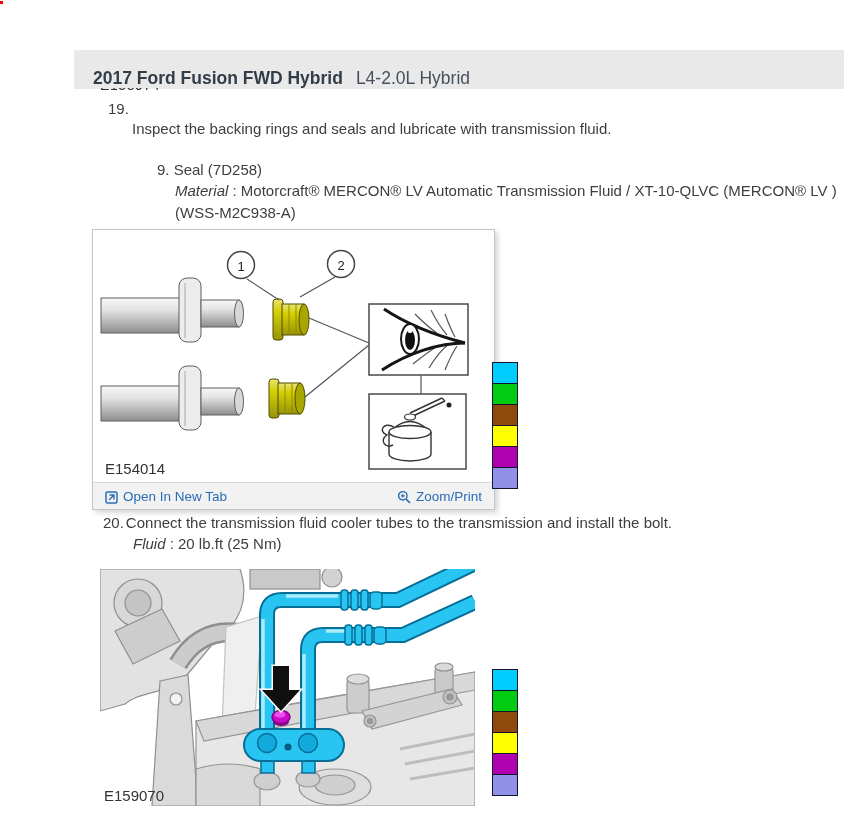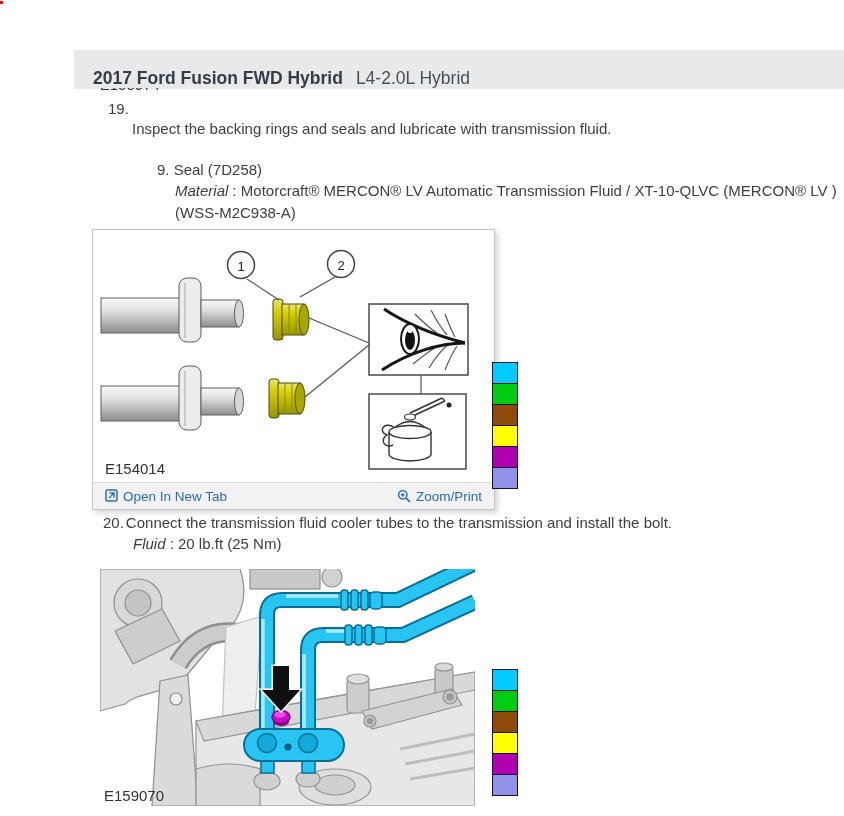--- a/index.html
+++ b/index.html
@@ -19,21 +19,21 @@
   .t{font-size:15px;line-height:20px;white-space:nowrap;}
   .wrap{white-space:normal;}
   .it{font-style:italic;}
   
   .fig1{left:92px;top:229px;width:403px;height:281px;border:1px solid #bfc6cc;background:#fff;
         box-sizing:border-box;box-shadow:3px 3px 5px rgba(0,0,0,.16);}
   .imgarea{position:relative;width:401px;height:252px;background:#fff;}
   .figlabel{position:absolute;font-size:15px;color:#333;}
   .ftr{height:26px;background:#f2f2f3;border-top:1px solid #d9d9d9;display:flex;
        justify-content:space-between;align-items:center;padding:0 12px;}
-  .link{color:#2a6db5;font-size:13.5px;display:flex;align-items:flex-start;gap:5px;cursor:pointer;text-decoration:none;}
+  .link{color:#2a6db5;font-size:13.5px;display:flex;align-items:flex-end;gap:5px;cursor:pointer;text-decoration:none;}
   
   .swatches{left:492px;display:flex;flex-direction:column;}
   .swatch{width:24px;height:20px;border:1px solid #13132e;margin-top:-1px;}
   .swatch:first-child{margin-top:0;}
   
   .fig2{left:100px;top:569px;width:375px;height:237px;}
   .arrow-shape{paint-order:stroke;}
 </style>
 </head>
 <body>

